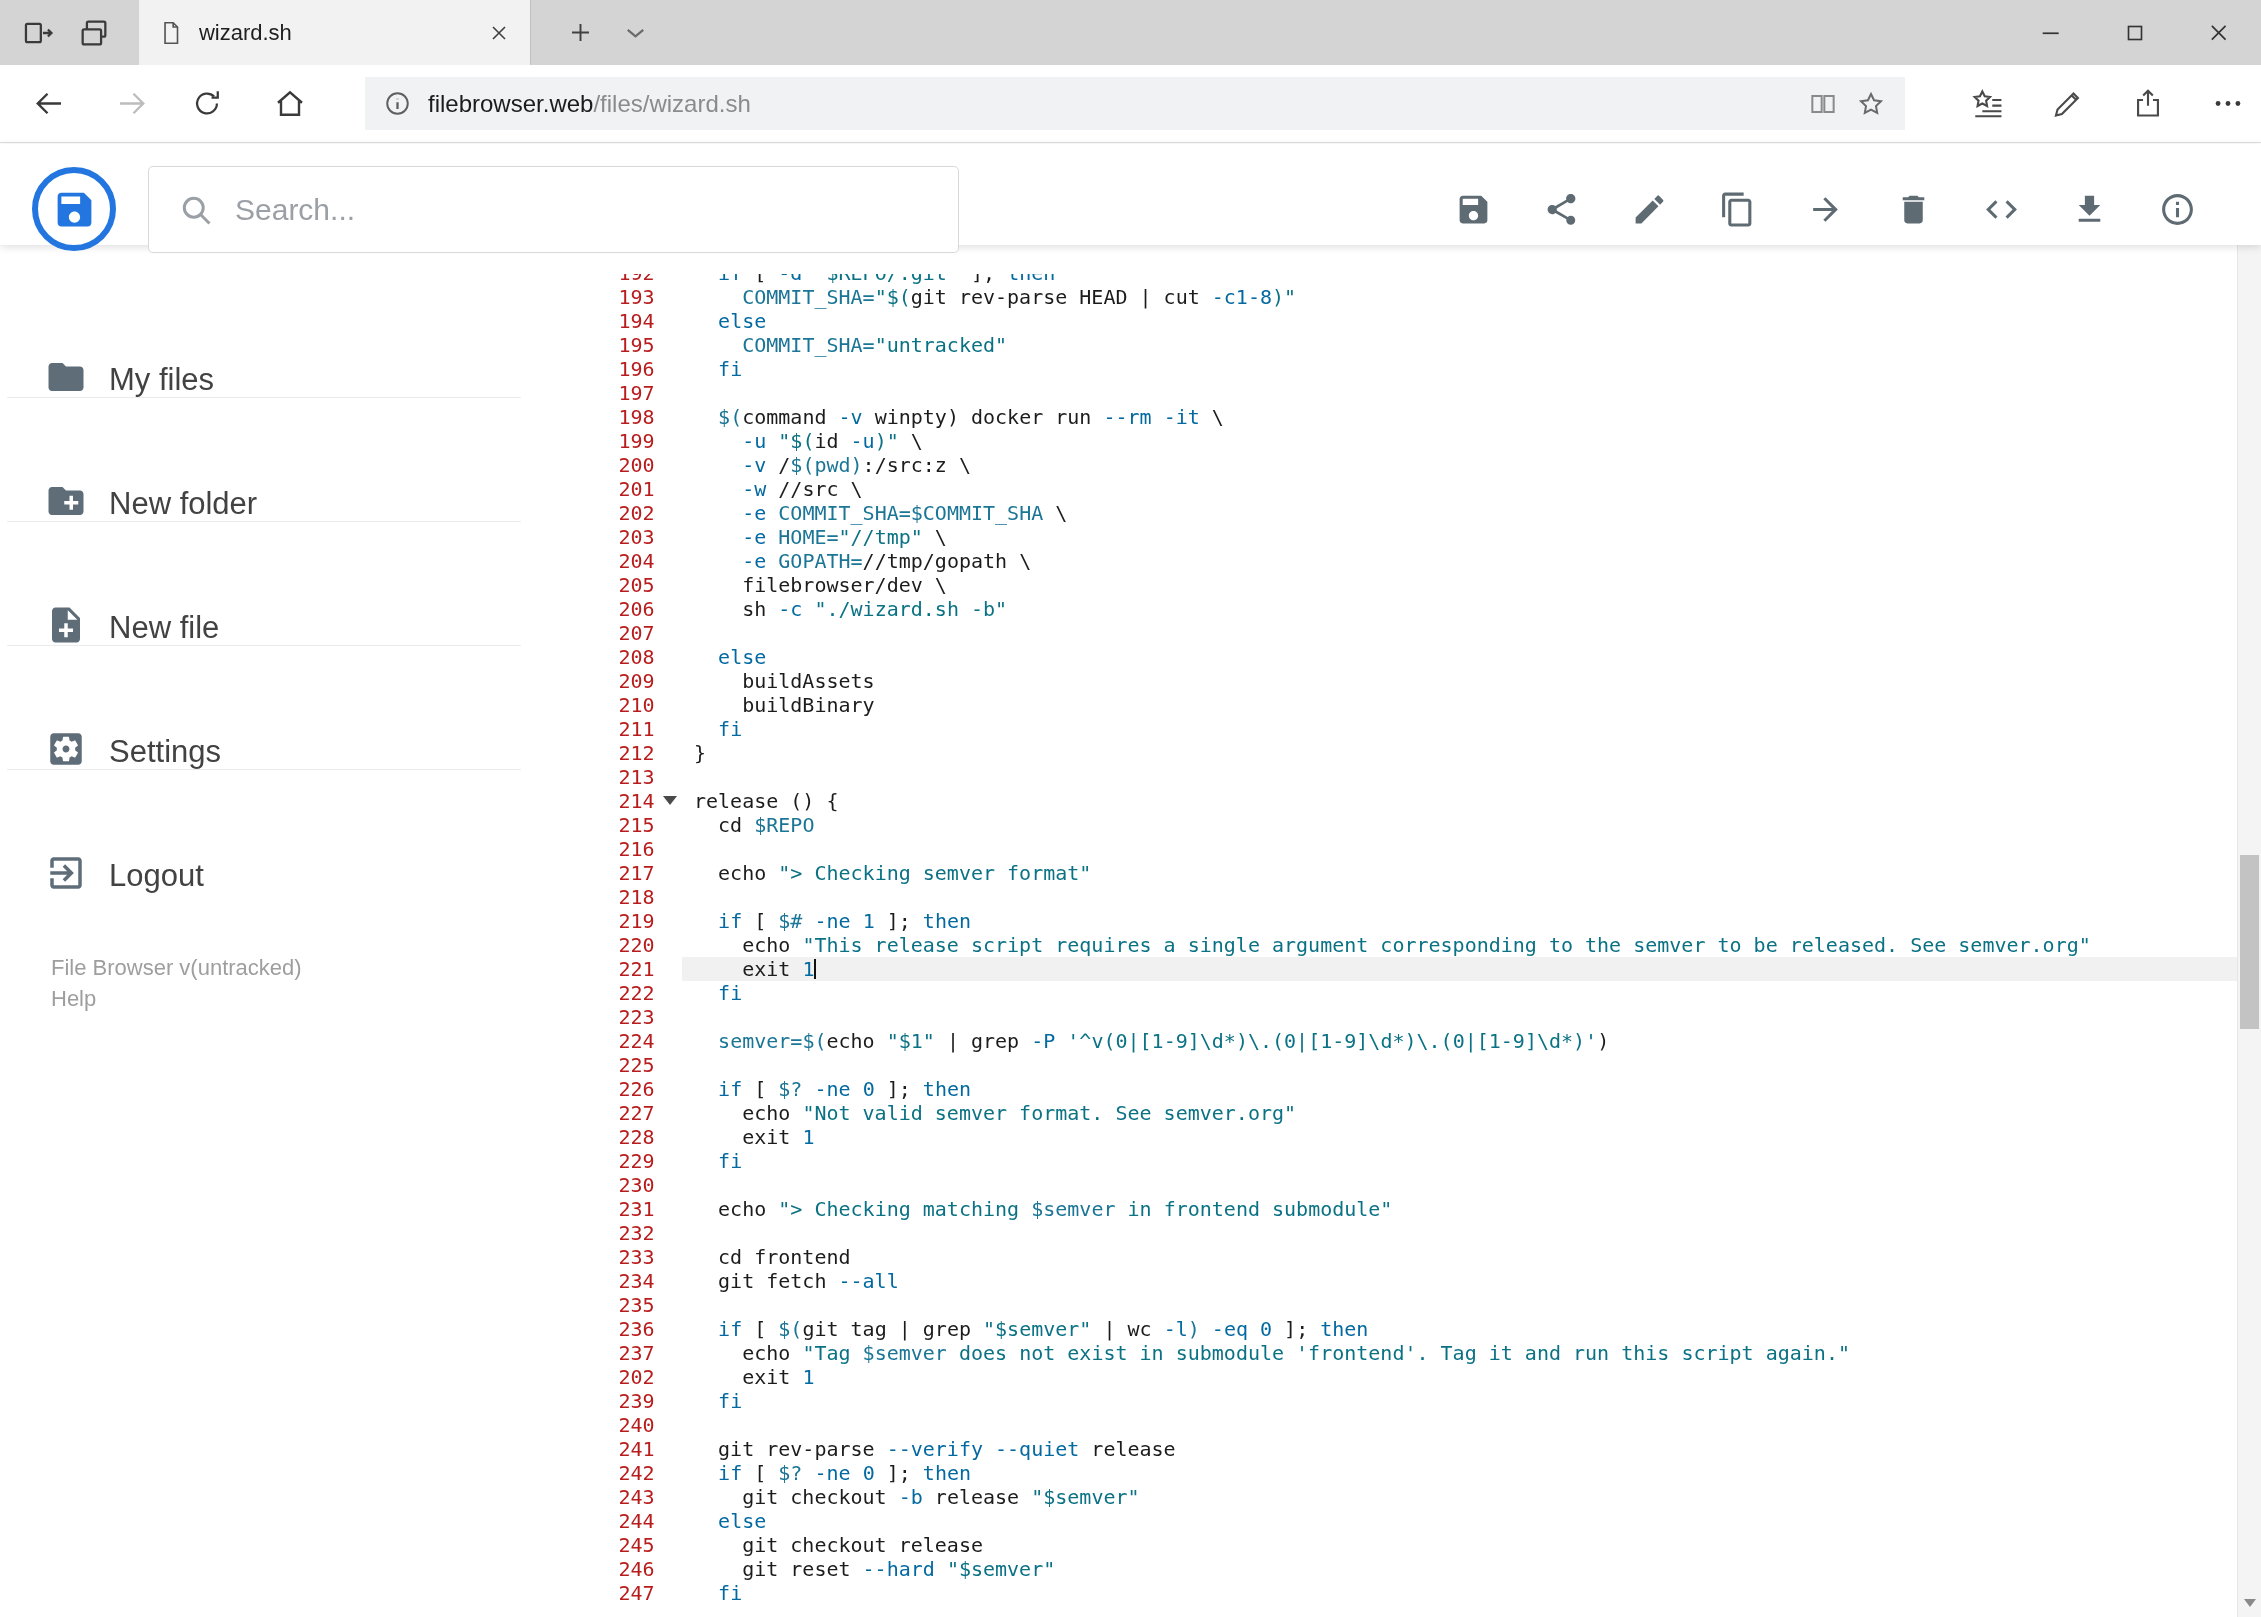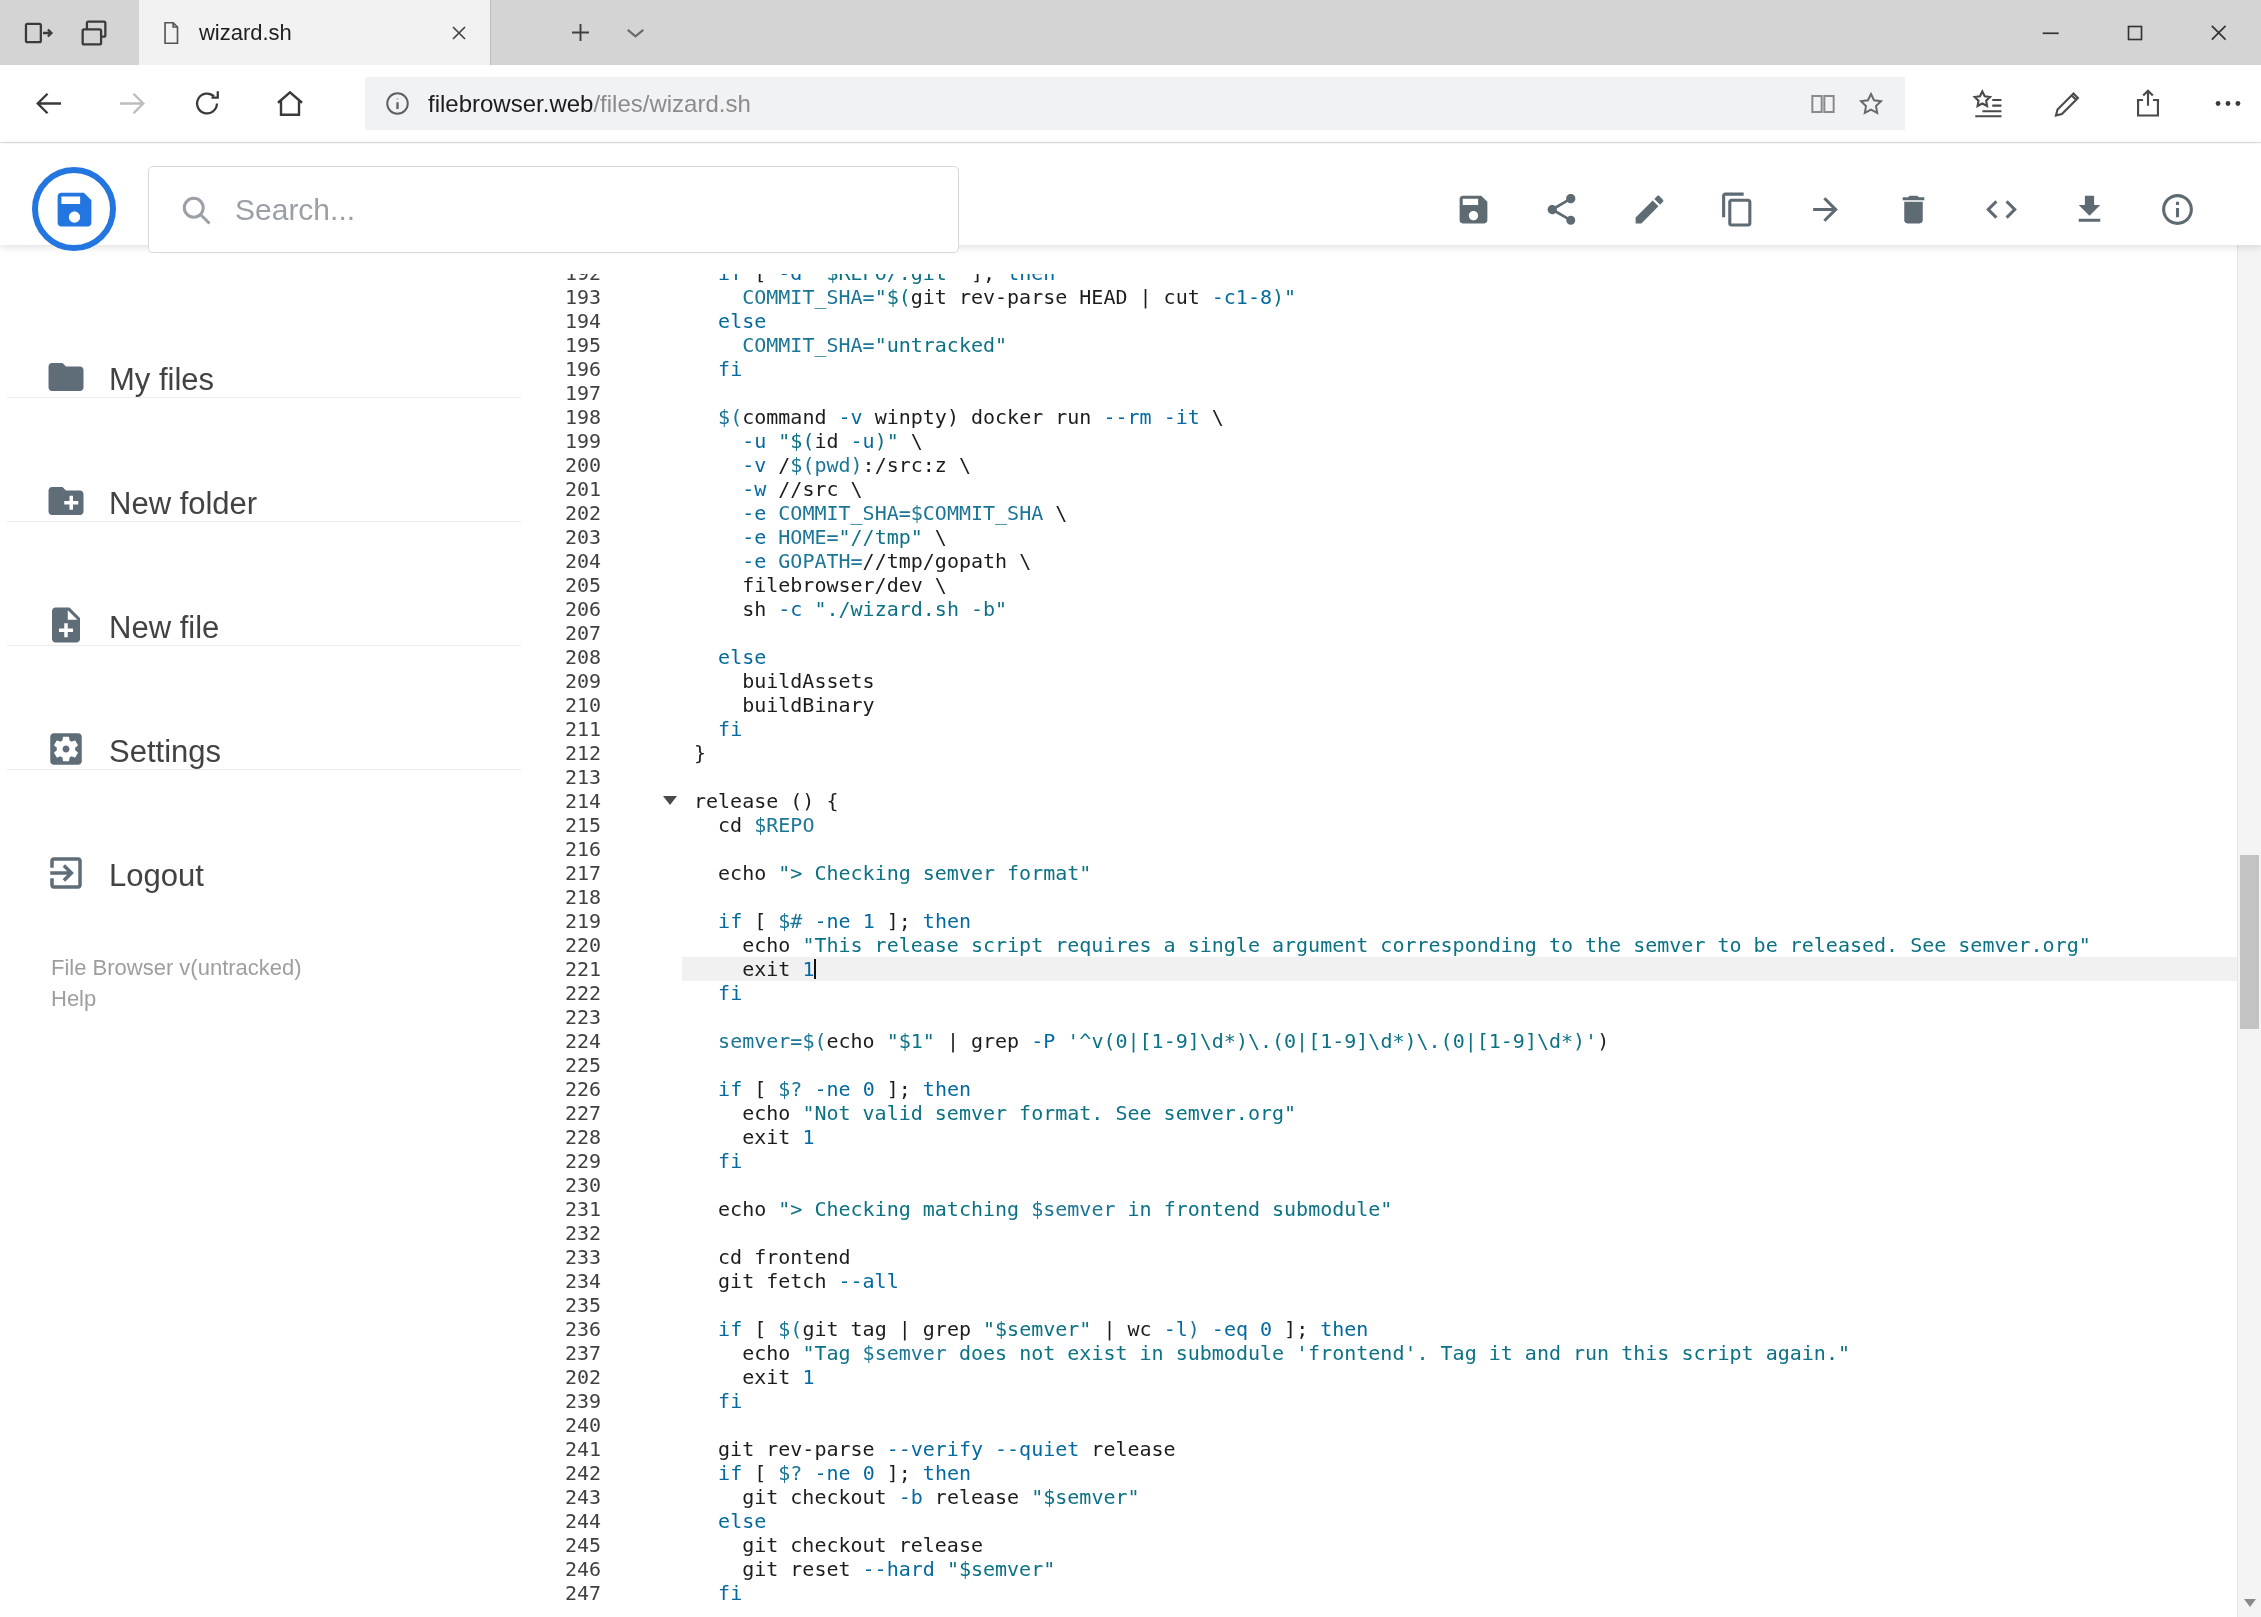--- a/index.html
+++ b/index.html
@@ -3,21 +3,21 @@
 <meta charset="utf-8">
 <style>
   * { margin:0; padding:0; box-sizing:border-box; }
   html,body { background:#8a8a8a; }
   .screen { position:relative; width:2261px; height:1617px; background:#fff; overflow:hidden;
             font-family:"Liberation Sans", sans-serif; }
 
   
   .tabbar { position:absolute; left:0; top:0; width:100%; height:65px; background:#d4d4d4; }
   .tb-ic  { position:absolute; top:0; height:65px; width:50px; display:flex; align-items:center; justify-content:center; }
-  .tab    { position:absolute; left:139px; top:0; width:352px; height:65px; background:#f2f2f2;
+  .tab    { position:absolute; left:139px; top:0; width:392px; height:65px; background:#f2f2f2;
             display:flex; align-items:center; padding:0 19.4px; gap:14.5px; border-right:0.8px solid #bfbfbf; }
   .tab-title { flex:1; font-size:22px; color:#1f1f1f; white-space:nowrap; overflow:hidden; }
   .tab-close { display:flex; align-items:center; }
   .wc { position:absolute; top:0; height:65px; width:84px; display:flex; align-items:center; justify-content:center; }
 
   
   .navbar { position:absolute; left:0; top:65px; width:100%; height:78px; background:#fff; border-bottom:0.8px solid #e0e0e0; }
   .nav-ic { position:absolute; top:50%; transform:translateY(-50%); display:flex; align-items:center; justify-content:center; width:57px; height:57px; }
   .addr { position:absolute; left:365px; top:12px; width:1540px; height:53px; background:#f1f2f3;
           display:flex; align-items:center; padding:0 18px; gap:16px; }
@@ -42,21 +42,21 @@
   .sidebar { position:absolute; left:0; top:274px; width:565px; bottom:0; background:#fff; }
   .sb-item { position:relative; height:124px; display:flex; align-items:flex-end; padding-left:45px; gap:22px; cursor:pointer; }
   .sb-item.divided::after { content:""; position:absolute; left:6.5px; width:514px; bottom:0; border-bottom:0.8px solid #ececec; }
   .sb-label { font-size:31px; color:#424242; }
   .sb-footer { position:absolute; left:51px; top:678px; font-size:22px; color:#9e9e9e; line-height:31px; }
 
   
   .editor { position:absolute; left:565px; top:274px; right:24px; bottom:0; overflow:hidden;
             font-family:"DejaVu Sans Mono", monospace; font-size:20px; line-height:24px; background:#fff; }
   .gutter { position:absolute; left:0; top:-13px; width:117px; }
-  .gl { position:relative; height:24px; text-align:left; padding-right:27.4px; color:#404040; }
+  .gl { position:relative; height:24px; text-align:right; padding-right:27.4px; color:#b91c1c; }
   .fold { position:absolute; right:4.8px; top:7.3px; width:0; height:0;
           border-left:7.3px solid transparent; border-right:7.3px solid transparent; border-top:9.7px solid #4a4a4a; }
   .codecol { position:absolute; left:117px; top:-13px; right:0; }
   .cline { height:24px; white-space:pre; padding-left:12px; overflow:hidden; }
   .cline.active { background:#f1f1f1; }
   .caret { display:inline-block; width:1.6px; height:20px; background:#111; vertical-align:-3.2px; }
   .tk-p { color:#1c1c1c; }
   .tk-k { color:#0369a1; }
   .tk-s { color:#0b7285; }
   .tk-v { color:#1a7596;text-align:center; }

